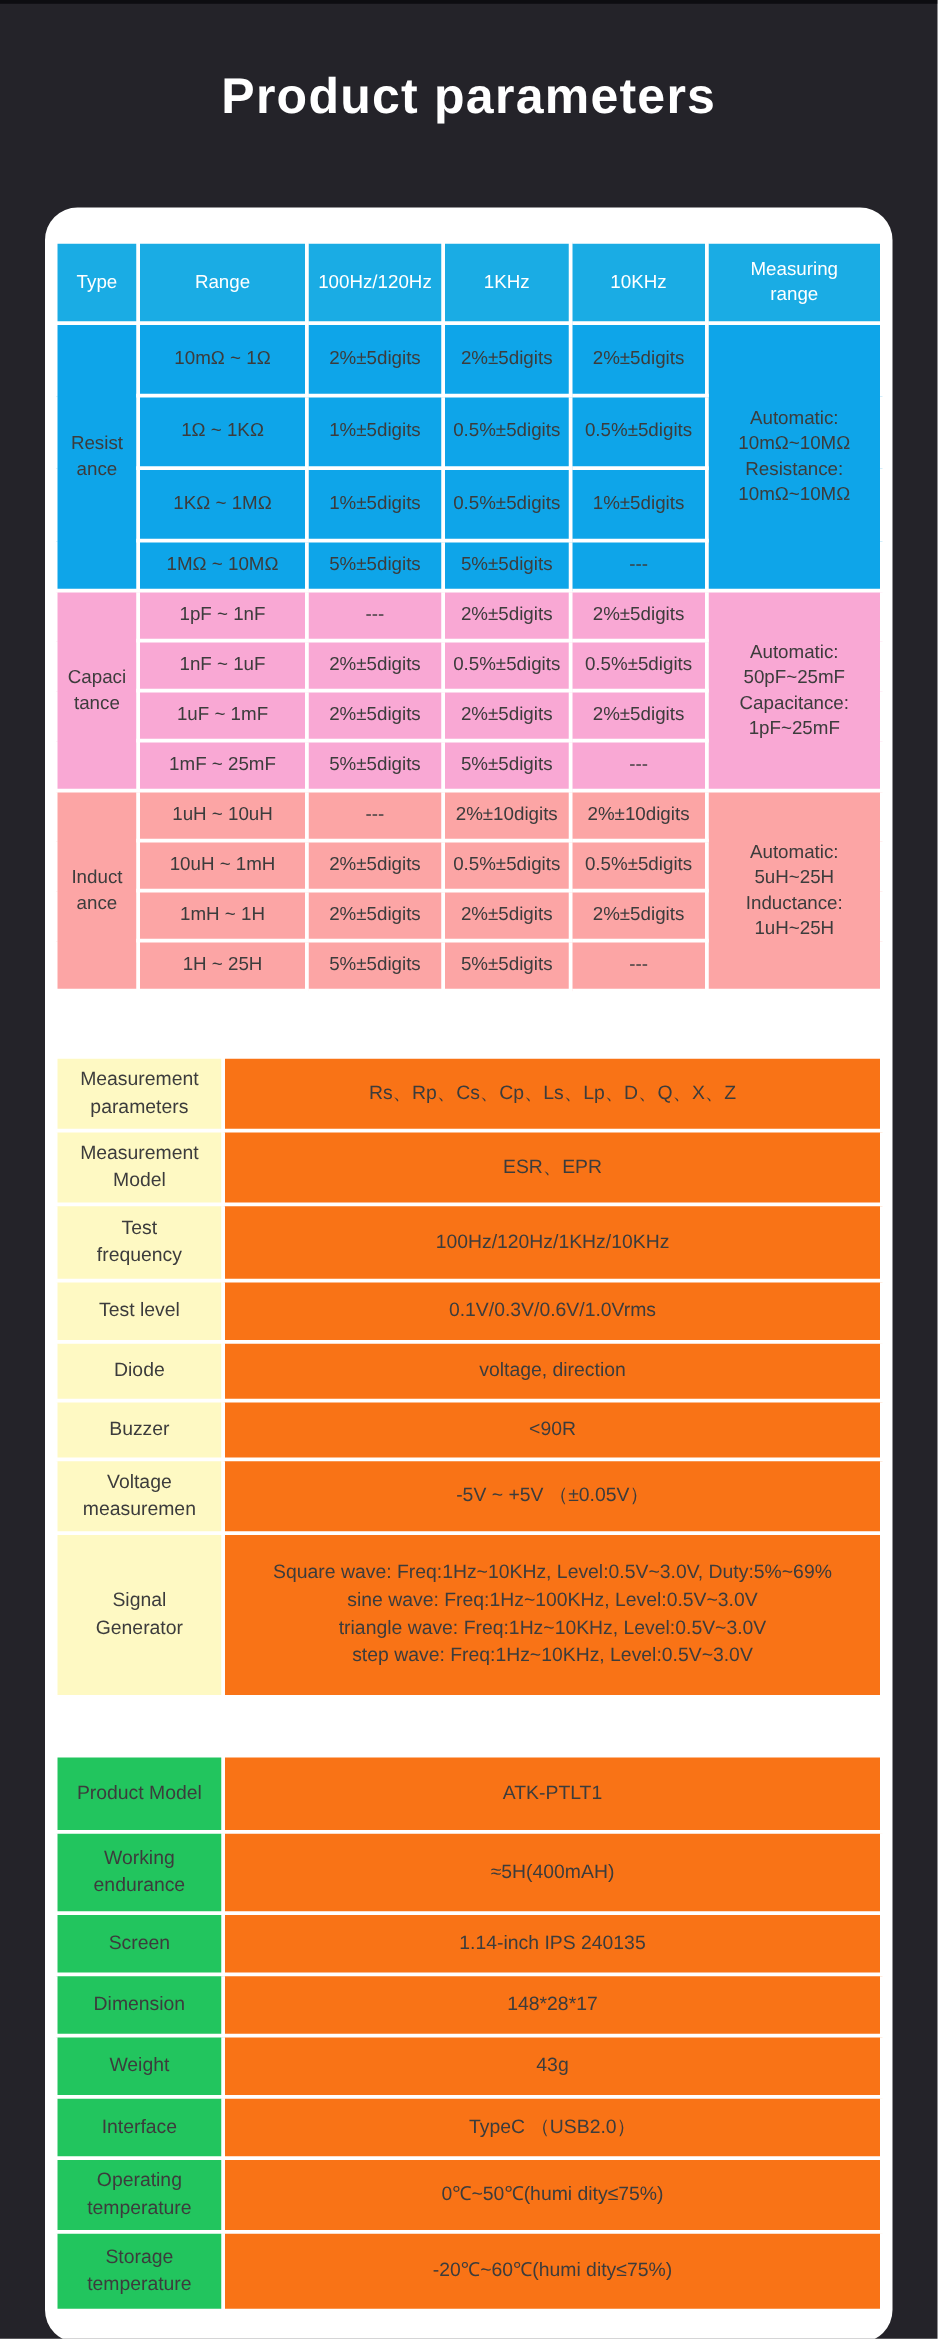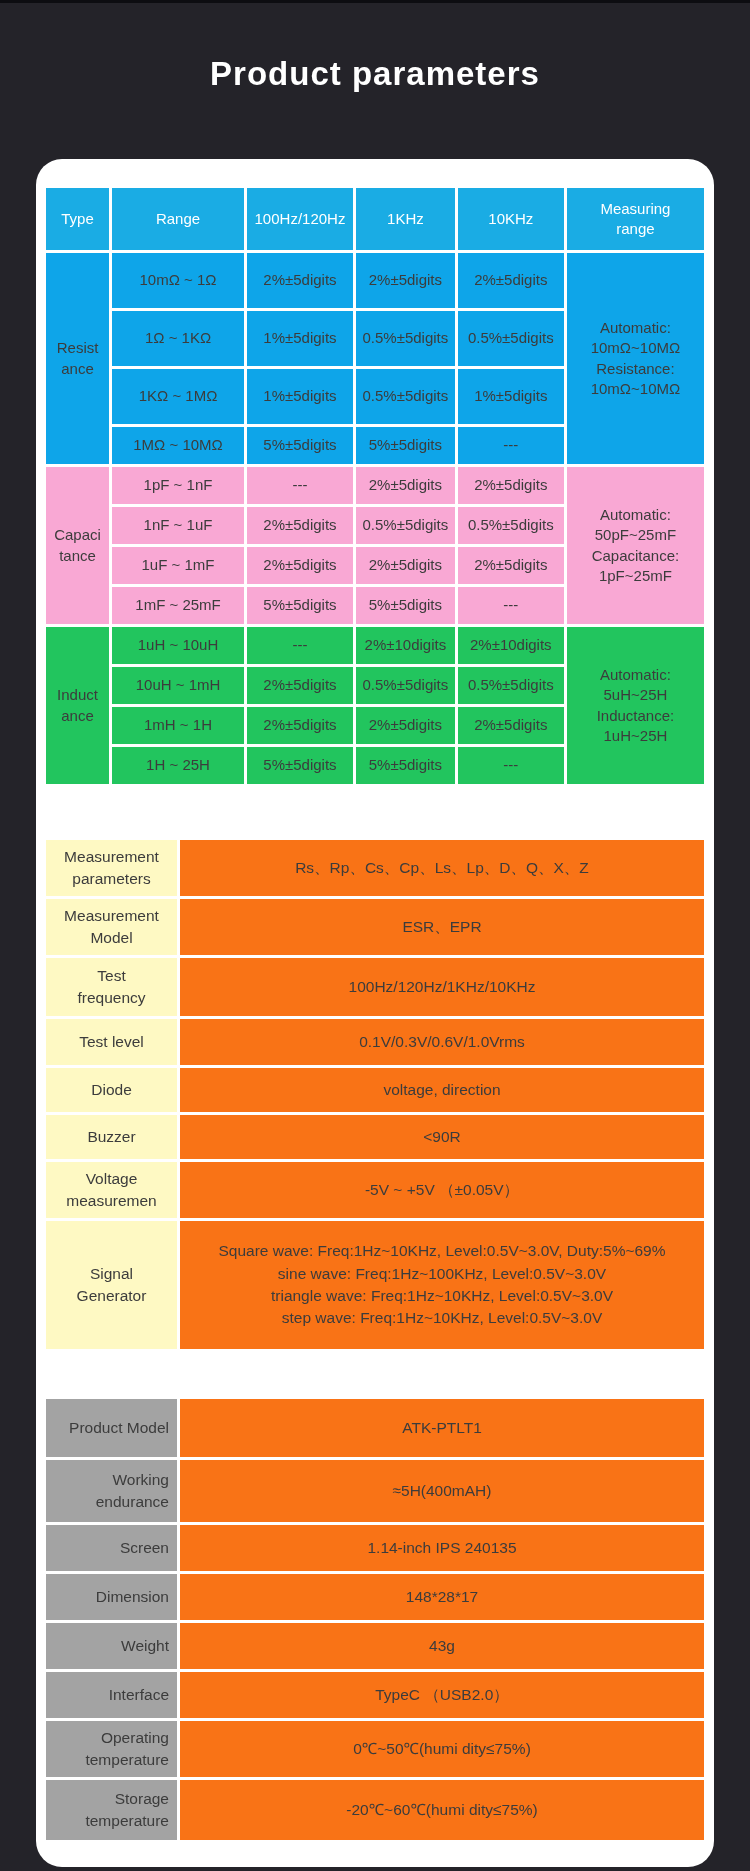--- a/index.html
+++ b/index.html
@@ -9,21 +9,21 @@
     font-family:"Liberation Sans", sans-serif;
     color:#3c3c3c;
     overflow:hidden;
   }
   .top-strip{height:3px;background:#0d0d11;}
   .page-title{
     padding-top:52px;
     margin-bottom:66px;
     text-align:center;
     color:#ffffff;
-    font-size:33px;
+    font-size:40px;
     font-weight:600;
     letter-spacing:1px;
   }
   .card{
     margin:0 36px;
     background:#ffffff;
     border-radius:26px;
     padding:26px 7px 24px;
   }
   
@@ -50,42 +50,42 @@
   col.c-type{width:10%;}
   col.c-range{width:20.4%;}
   col.c-f100{width:16.5%;}
   col.c-f1k{width:15.4%;}
   col.c-f10k{width:16.5%;}
   col.c-meas{width:21.2%;}
   tr.row-tall td{height:51px;}
   tr.row-std td{height:33px;}
   .sec-res td{background:#0ea5e9;}
   .sec-cap td{background:#f9a8d4;}
-  .sec-ind td{background:#22c55e;}
+  .sec-ind td{background:#fca5a5;}
   td.type-cell{font-size:15px;}
   td.meas-cell{font-size:15px;line-height:1.45;}
   
   table.kv{
     width:100%;
     border-collapse:collapse;
     table-layout:fixed;
   }
   table.kv td{
     border:3px solid #ffffff;
     vertical-align:middle;
     font-size:15.5px;
     line-height:1.45;
     white-space:pre-line;
     text-align:center;
     padding:4px 8px;
   }
   table.kv col.c-label{width:134px;}
   table.kv td.v{background:#f97316;}
   table.kv-feature td.k{background:#fef9c3;}
-  table.kv-product td.k{background:#a3a3a3;text-align:right;}
+  table.kv-product td.k{background:#22c55e;}
   table.kv-feature{margin-top:50px;}
   table.kv-product{margin-top:44px;}
   tr.kh-48 td{height:48px;}
   tr.kh-58 td{height:58px;}
   tr.kh-50 td{height:50px;}
   tr.kh-38 td{height:38px;}
   tr.kh-36 td{height:36px;}
   tr.kh-54 td{height:54px;}
   tr.kh-52 td{height:52px;}
   tr.kh-120 td{height:120px;}

